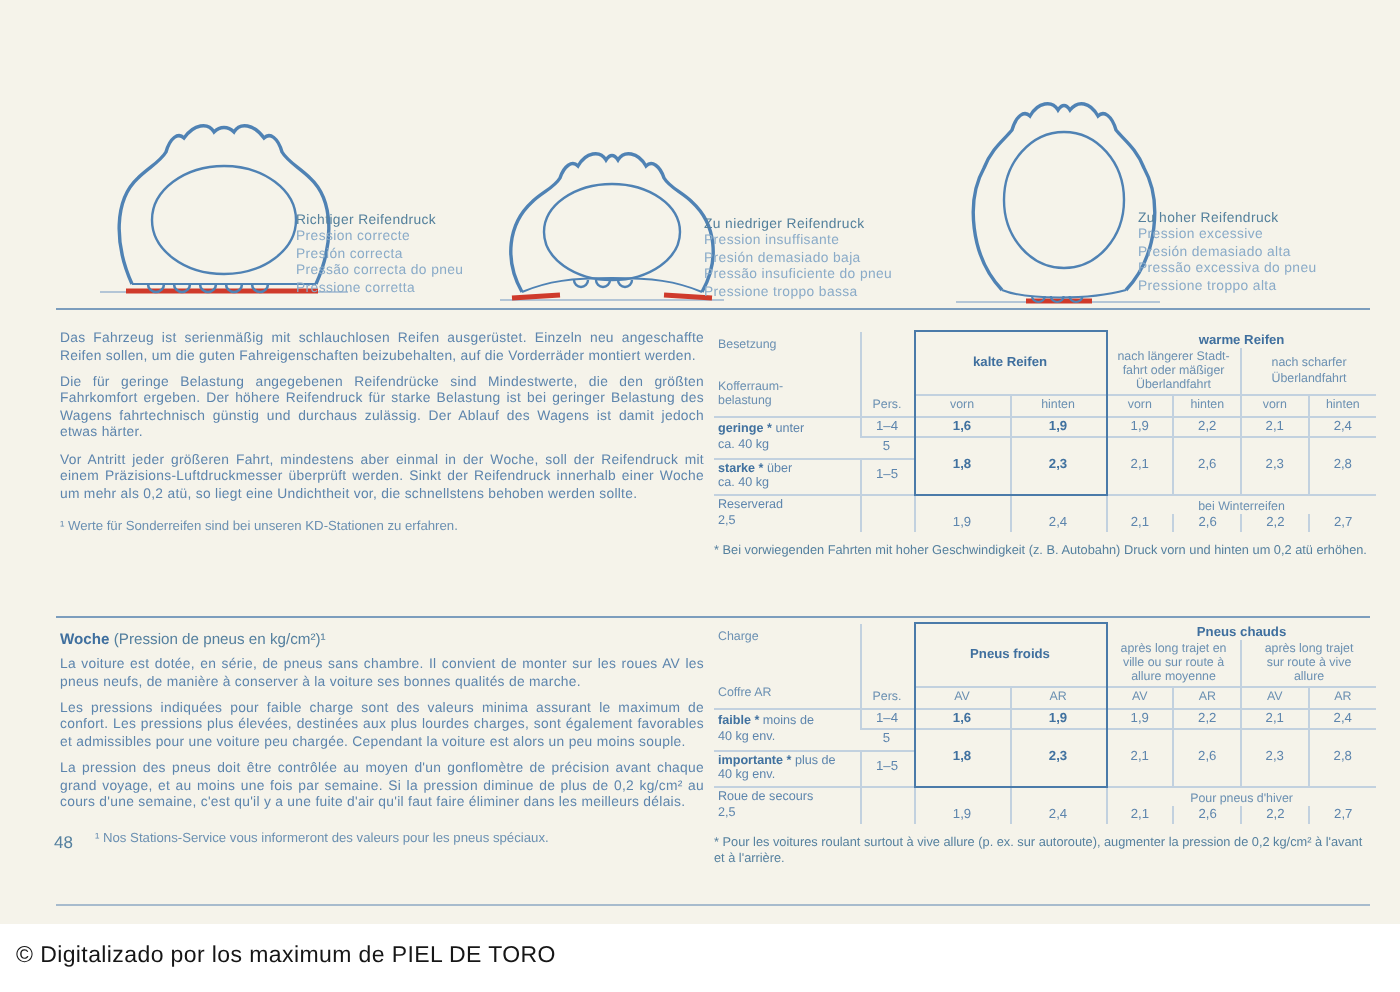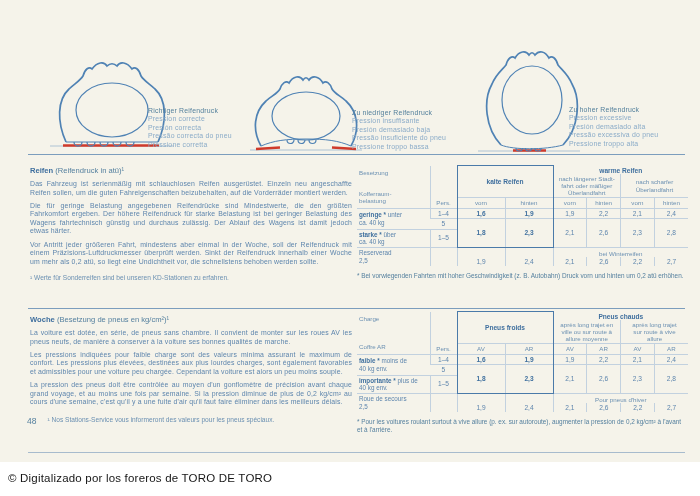--- a/index.html
+++ b/index.html
@@ -69,21 +69,21 @@
   .wvals span{flex:1;text-align:center;font-size:6.6px;padding:1px 0;}
   .wvals span + span{border-left:1px solid #c2d1df;}
   .tfoot{font-size:6.4px;line-height:8px;margin-top:6px;color:#55809f;}
   svg{display:block;}
 </style>
 </head>
 <body>
 
 <div class="paper"></div>
 <div class="strip"></div>
-<div class="watermark">© Digitalizado por los foreros de TORO DE TORO</div>
+<div class="watermark">© Digitalizado por los maximum de PIEL DE TORO</div>
 
 <div class="tire" style="left:50px;top:56px;">
   <svg width="124" height="96" viewBox="0 0 124 96">
     <line x1="0" y1="90" x2="124" y2="90" stroke="#9cb6cf" stroke-width="0.8"></line>
     <line x1="13" y1="89.5" x2="109" y2="89.5" stroke="#cf3a2b" stroke-width="2.6"></line>
     <path d="M16,86 C7,66 7,44 19,33 C24,28 30,25 33,20 C35,13 39,10 42,13 C47,6 54,5 57,10 C60,7 64,7 67,10 C70,5 77,6 82,13 C85,10 89,13 91,20 C94,25 100,28 105,33 C117,44 117,66 108,86" fill="none" stroke="#4f82b4" stroke-width="1.7"></path>
     <ellipse cx="62" cy="54" rx="36" ry="27" fill="none" stroke="#4f82b4" stroke-width="1.2"></ellipse>
     <path d="M24,86 a4,4 0 0 0 8,0 m5,0 a4,4 0 0 0 8,0 m5,0 a4,4 0 0 0 8,0 m5,0 a4,4 0 0 0 8,0 m5,0 a4,4 0 0 0 8,0" fill="none" stroke="#4f82b4" stroke-width="1.3"></path>
     <line x1="16" y1="86" x2="108" y2="86" stroke="#4f82b4" stroke-width="1"></line>
   </svg>
@@ -131,23 +131,20 @@
   <div>Presión demasiado alta</div>
   <div>Pressão excessiva do pneu</div>
   <div>Pressione troppo alta</div>
 </div>
 
 <div class="rule rule-top"></div>
 <div class="rule rule-mid"></div>
 <div class="rule rule-bottom"></div>
 
 <div class="col col-de">
-  <div class="sec-head">
-    <b>Reifen</b><span> (Reifendruck in atü)¹</span>
-  </div>
   <p>Das Fahrzeug ist serienmäßig mit schlauchlosen Reifen ausgerüstet. Einzeln neu angeschaffte Reifen sollen, um die guten Fahreigenschaften beizubehalten, auf die Vorderräder montiert werden.</p>
   <p>Die für geringe Belastung angegebenen Reifendrücke sind Mindestwerte, die den größten Fahrkomfort ergeben. Der höhere Reifendruck für starke Belastung ist bei geringer Belastung des Wagens fahrtechnisch günstig und durchaus zulässig. Der Ablauf des Wagens ist damit jedoch etwas härter.</p>
   <p>Vor Antritt jeder größeren Fahrt, mindestens aber einmal in der Woche, soll der Reifendruck mit einem Präzisions-Luftdruckmesser überprüft werden. Sinkt der Reifendruck innerhalb einer Woche um mehr als 0,2 atü, so liegt eine Undichtheit vor, die schnellstens behoben werden sollte.</p>
   <div class="fnote">¹ Werte für Sonderreifen sind bei unseren KD-Stationen zu erfahren.</div>
 </div>
 
 <div class="tblwrap tbl-de">
   <table>
     <colgroup>
         <col class="c-lab">
@@ -236,21 +233,21 @@
         </div>
       </td>
     </tr>
     </tbody>
   </table>
   <div class="tfoot">* Bei vorwiegenden Fahrten mit hoher Geschwindigkeit (z. B. Autobahn) Druck vorn und hinten um 0,2 atü erhöhen.</div>
 </div>
 
 <div class="col col-fr">
   <div class="sec-head">
-    <b>Woche</b><span> (Besetzung de pneus en kg/cm²)¹</span>
+    <b>Woche</b><span> (Pression de pneus en kg/cm²)¹</span>
   </div>
   <p>La voiture est dotée, en série, de pneus sans chambre. Il convient de monter sur les roues AV les pneus neufs, de manière à conserver à la voiture ses bonnes qualités de marche.</p>
   <p>Les pressions indiquées pour faible charge sont des valeurs minima assurant le maximum de confort. Les pressions plus élevées, destinées aux plus lourdes charges, sont également favorables et admissibles pour une voiture peu chargée. Cependant la voiture est alors un peu moins souple.</p>
   <p>La pression des pneus doit être contrôlée au moyen d'un gonflomètre de précision avant chaque grand voyage, et au moins une fois par semaine. Si la pression diminue de plus de 0,2 kg/cm² au cours d'une semaine, c'est qu'il y a une fuite d'air qu'il faut faire éliminer dans les meilleurs délais.</p>
   <div class="fnrow">
     <span class="pageno">48</span>
     <span class="fnote">¹ Nos Stations-Service vous informeront des valeurs pour les pneus spéciaux.</span>
   </div>
 </div>
 

